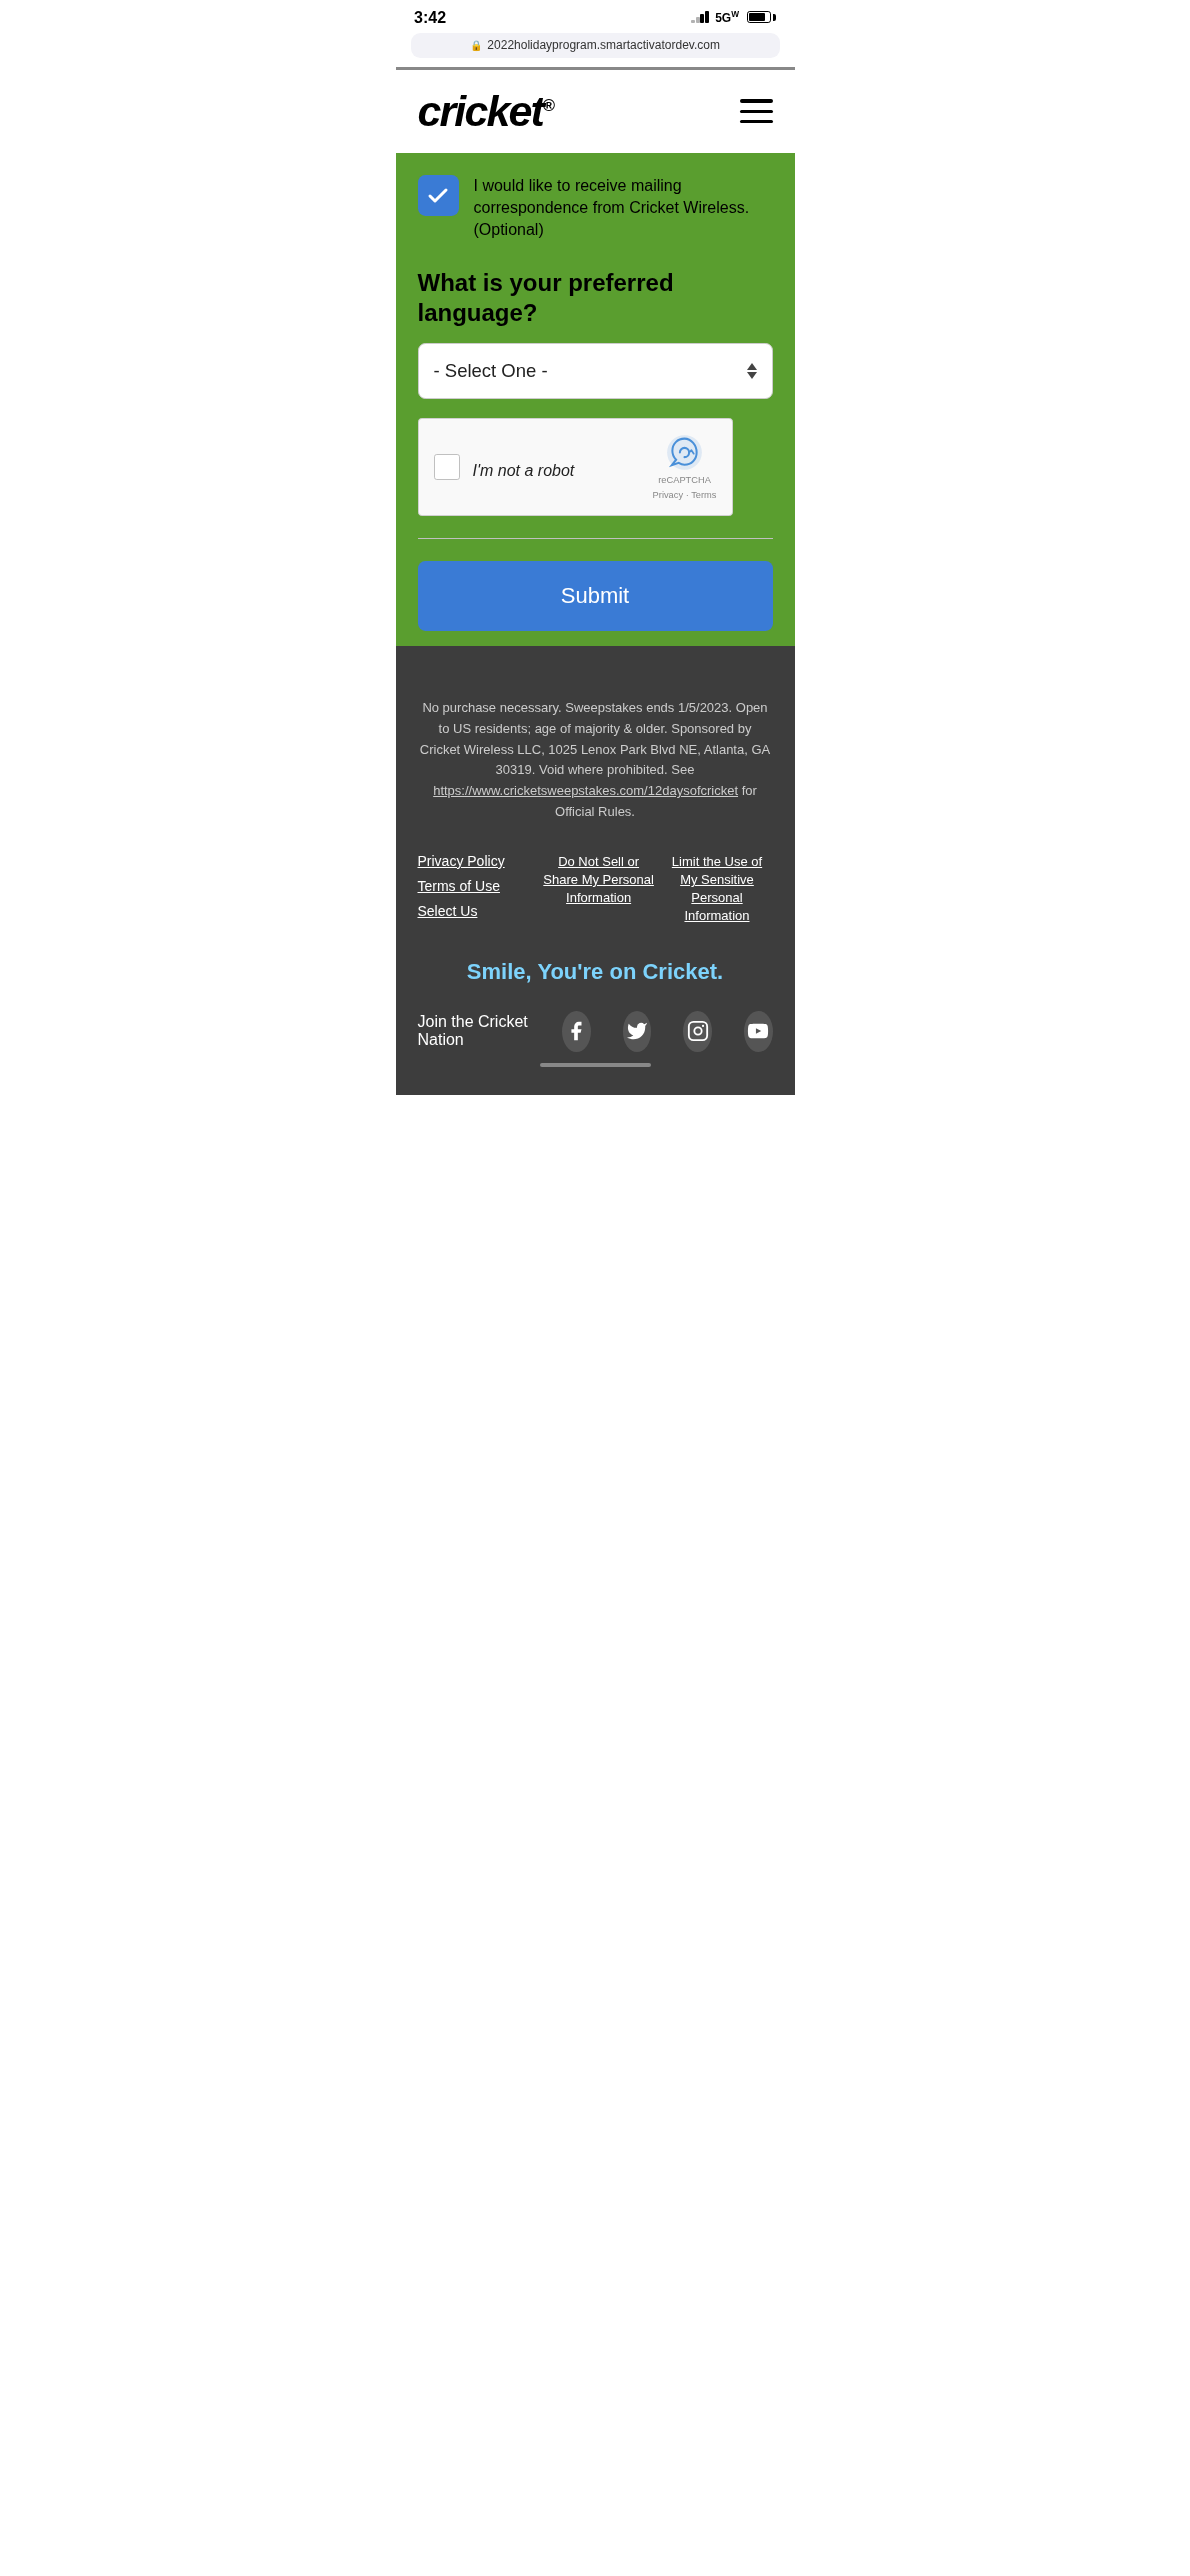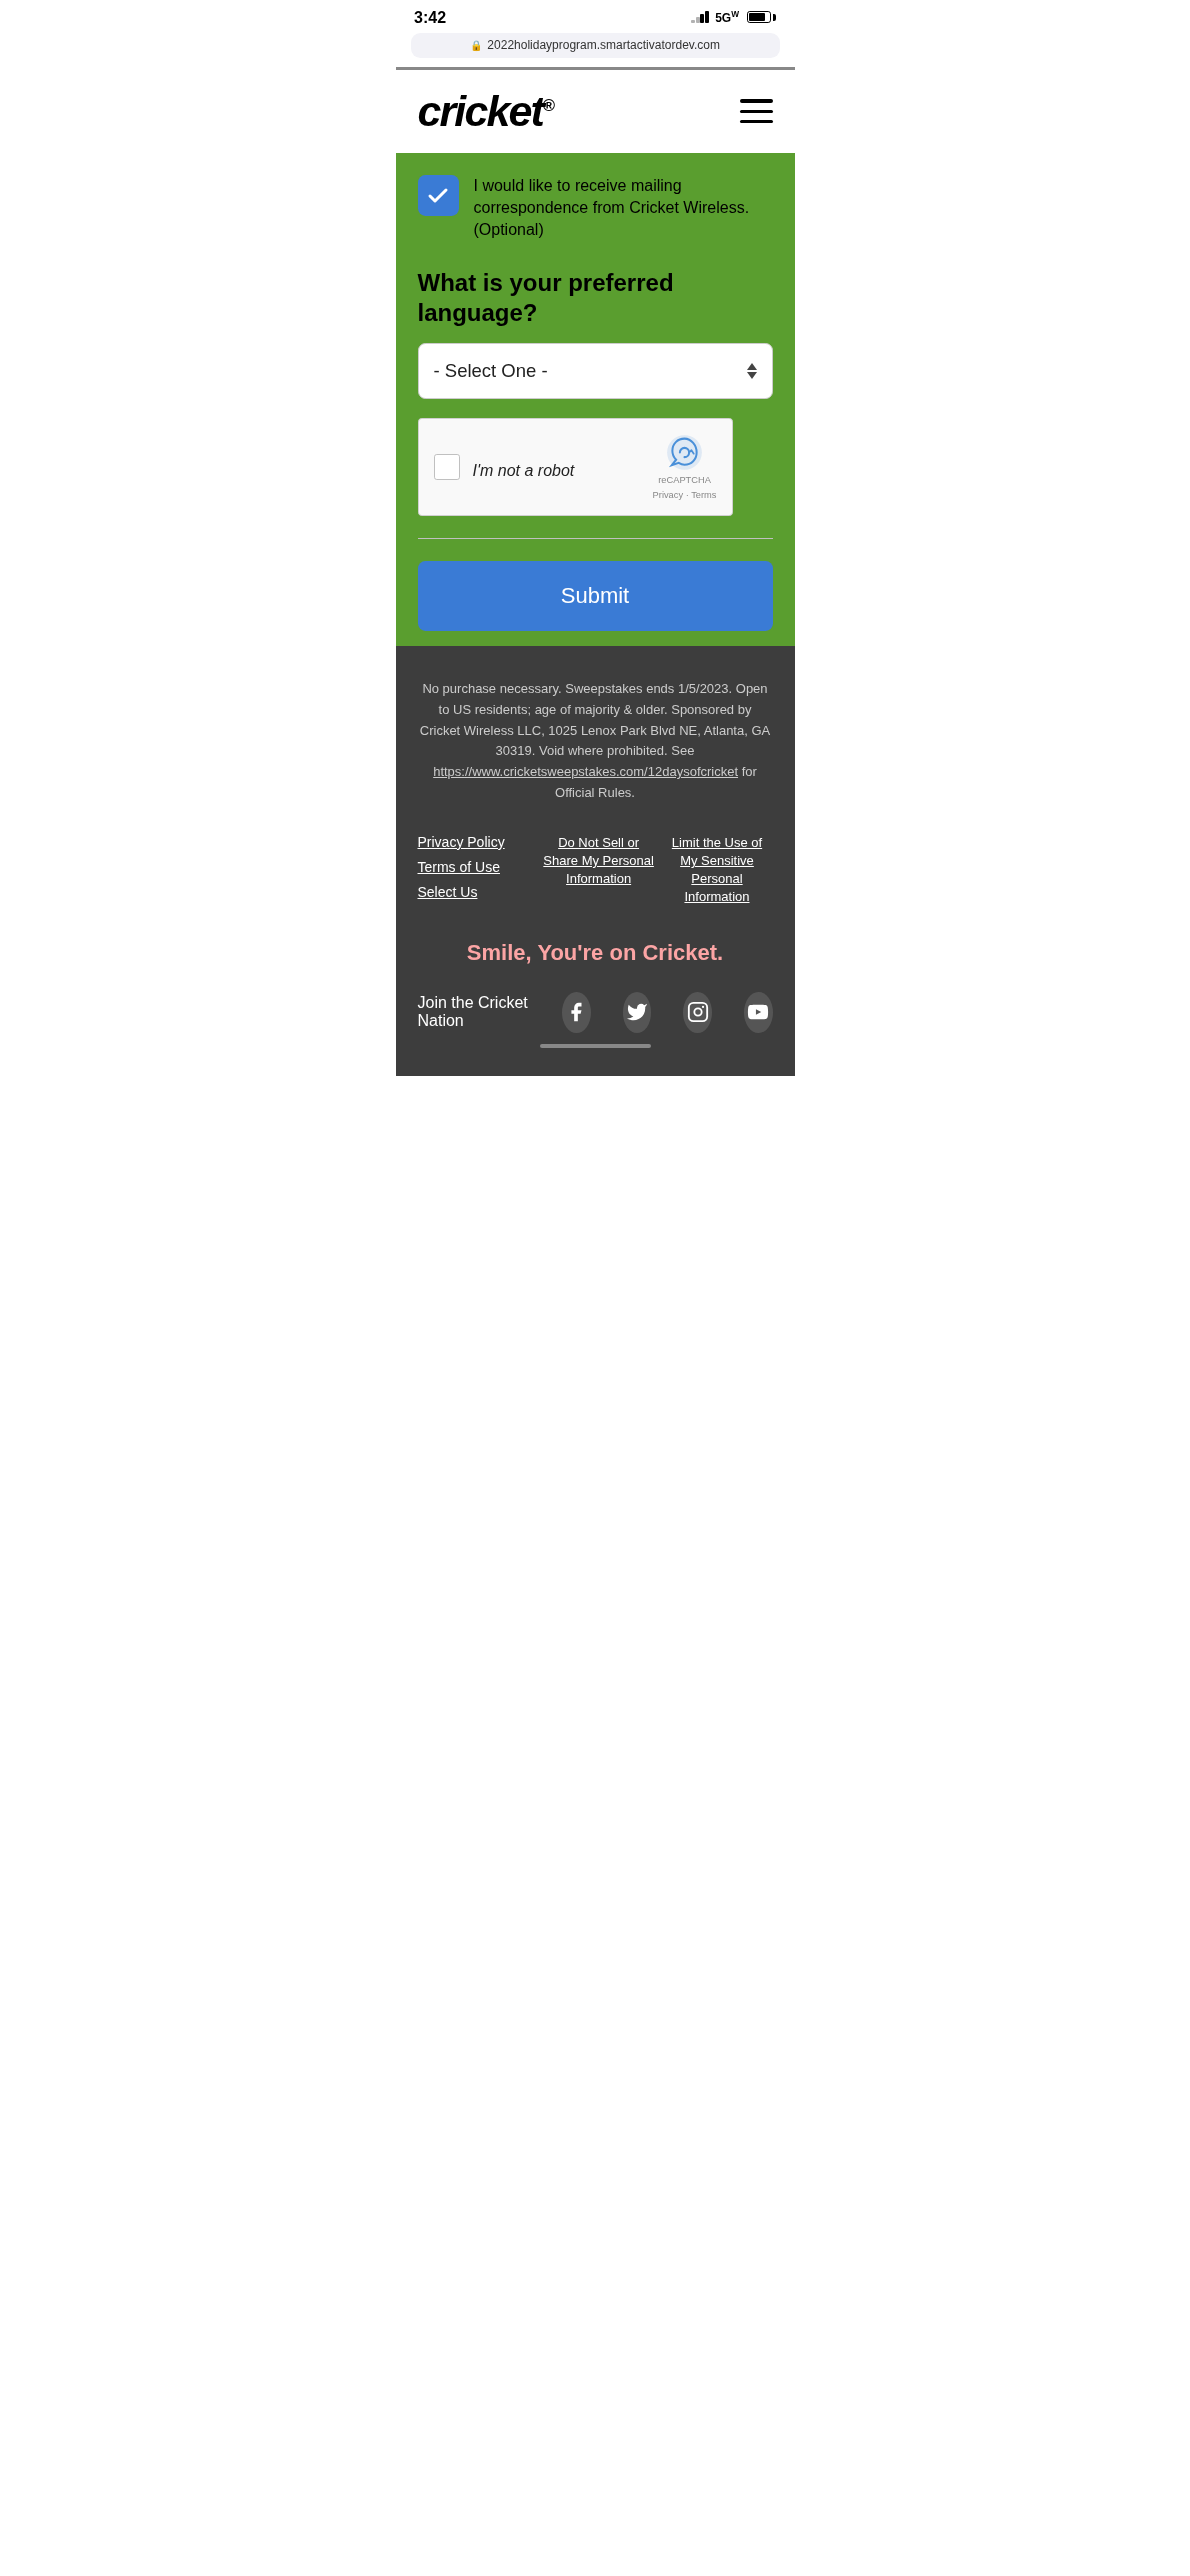--- a/index.html
+++ b/index.html
@@ -283,21 +283,21 @@
       border-radius: 7.4px;
       padding: 22px;
       cursor: pointer;
       display: block;
       text-align: center;
     }
 
     
     .footer {
       background: #3d3d3d;
-      padding: 33px 22px 22px 22px;
+      padding: 52px 22px 22px 22px;
     }
     .footer-disclaimer {
       color: #ccc;
       font-size: 13px;
       text-align: center;
       line-height: 1.6;
       margin-bottom: 30px;
     }
     .footer-disclaimer a {
       color: #ccc;
@@ -333,21 +333,21 @@
       color: #fff;
       text-decoration: underline;
       font-size: 13px;
       line-height: 1.4;
       text-align: center;
       max-width: 111px;
     }
 
     
     .smile-text {
-      color: #fca5a5;
+      color: #7dd3fc;
       font-size: 22px;
       font-weight: 600;
       text-align: center;
       margin-bottom: 26px;
     }
 
     
     .join-row {
       display: flex;
       align-items: center;

